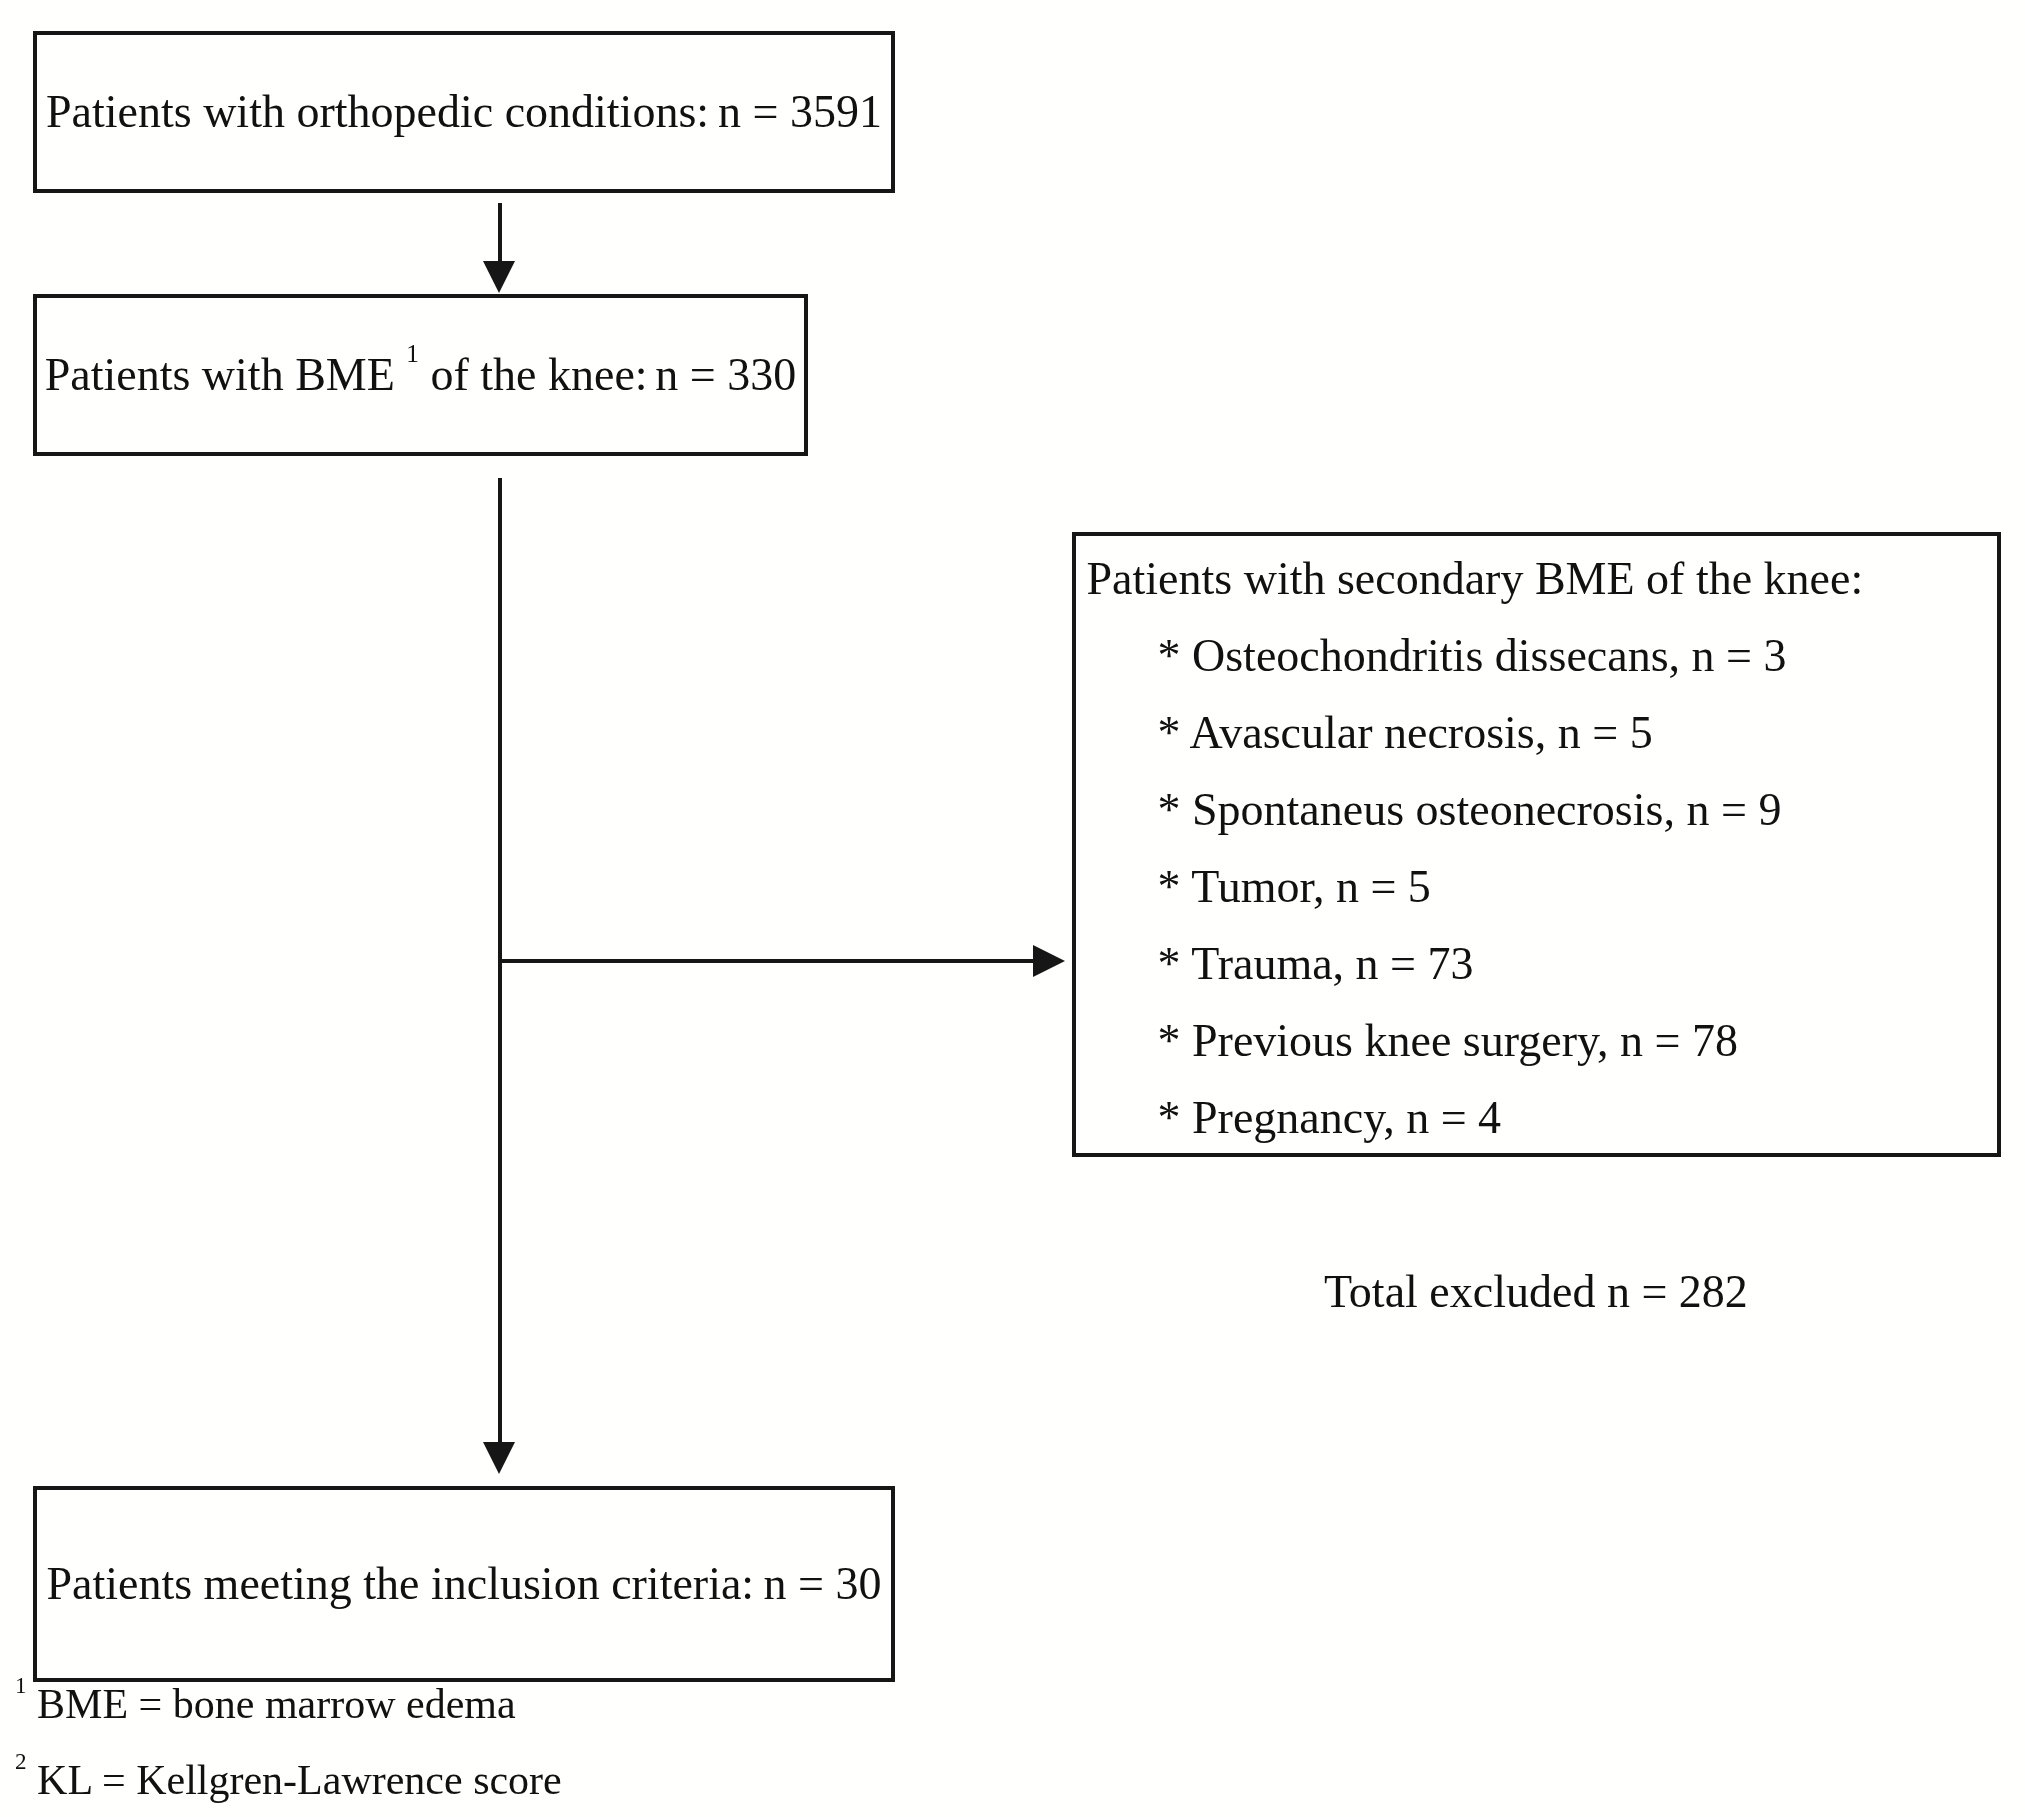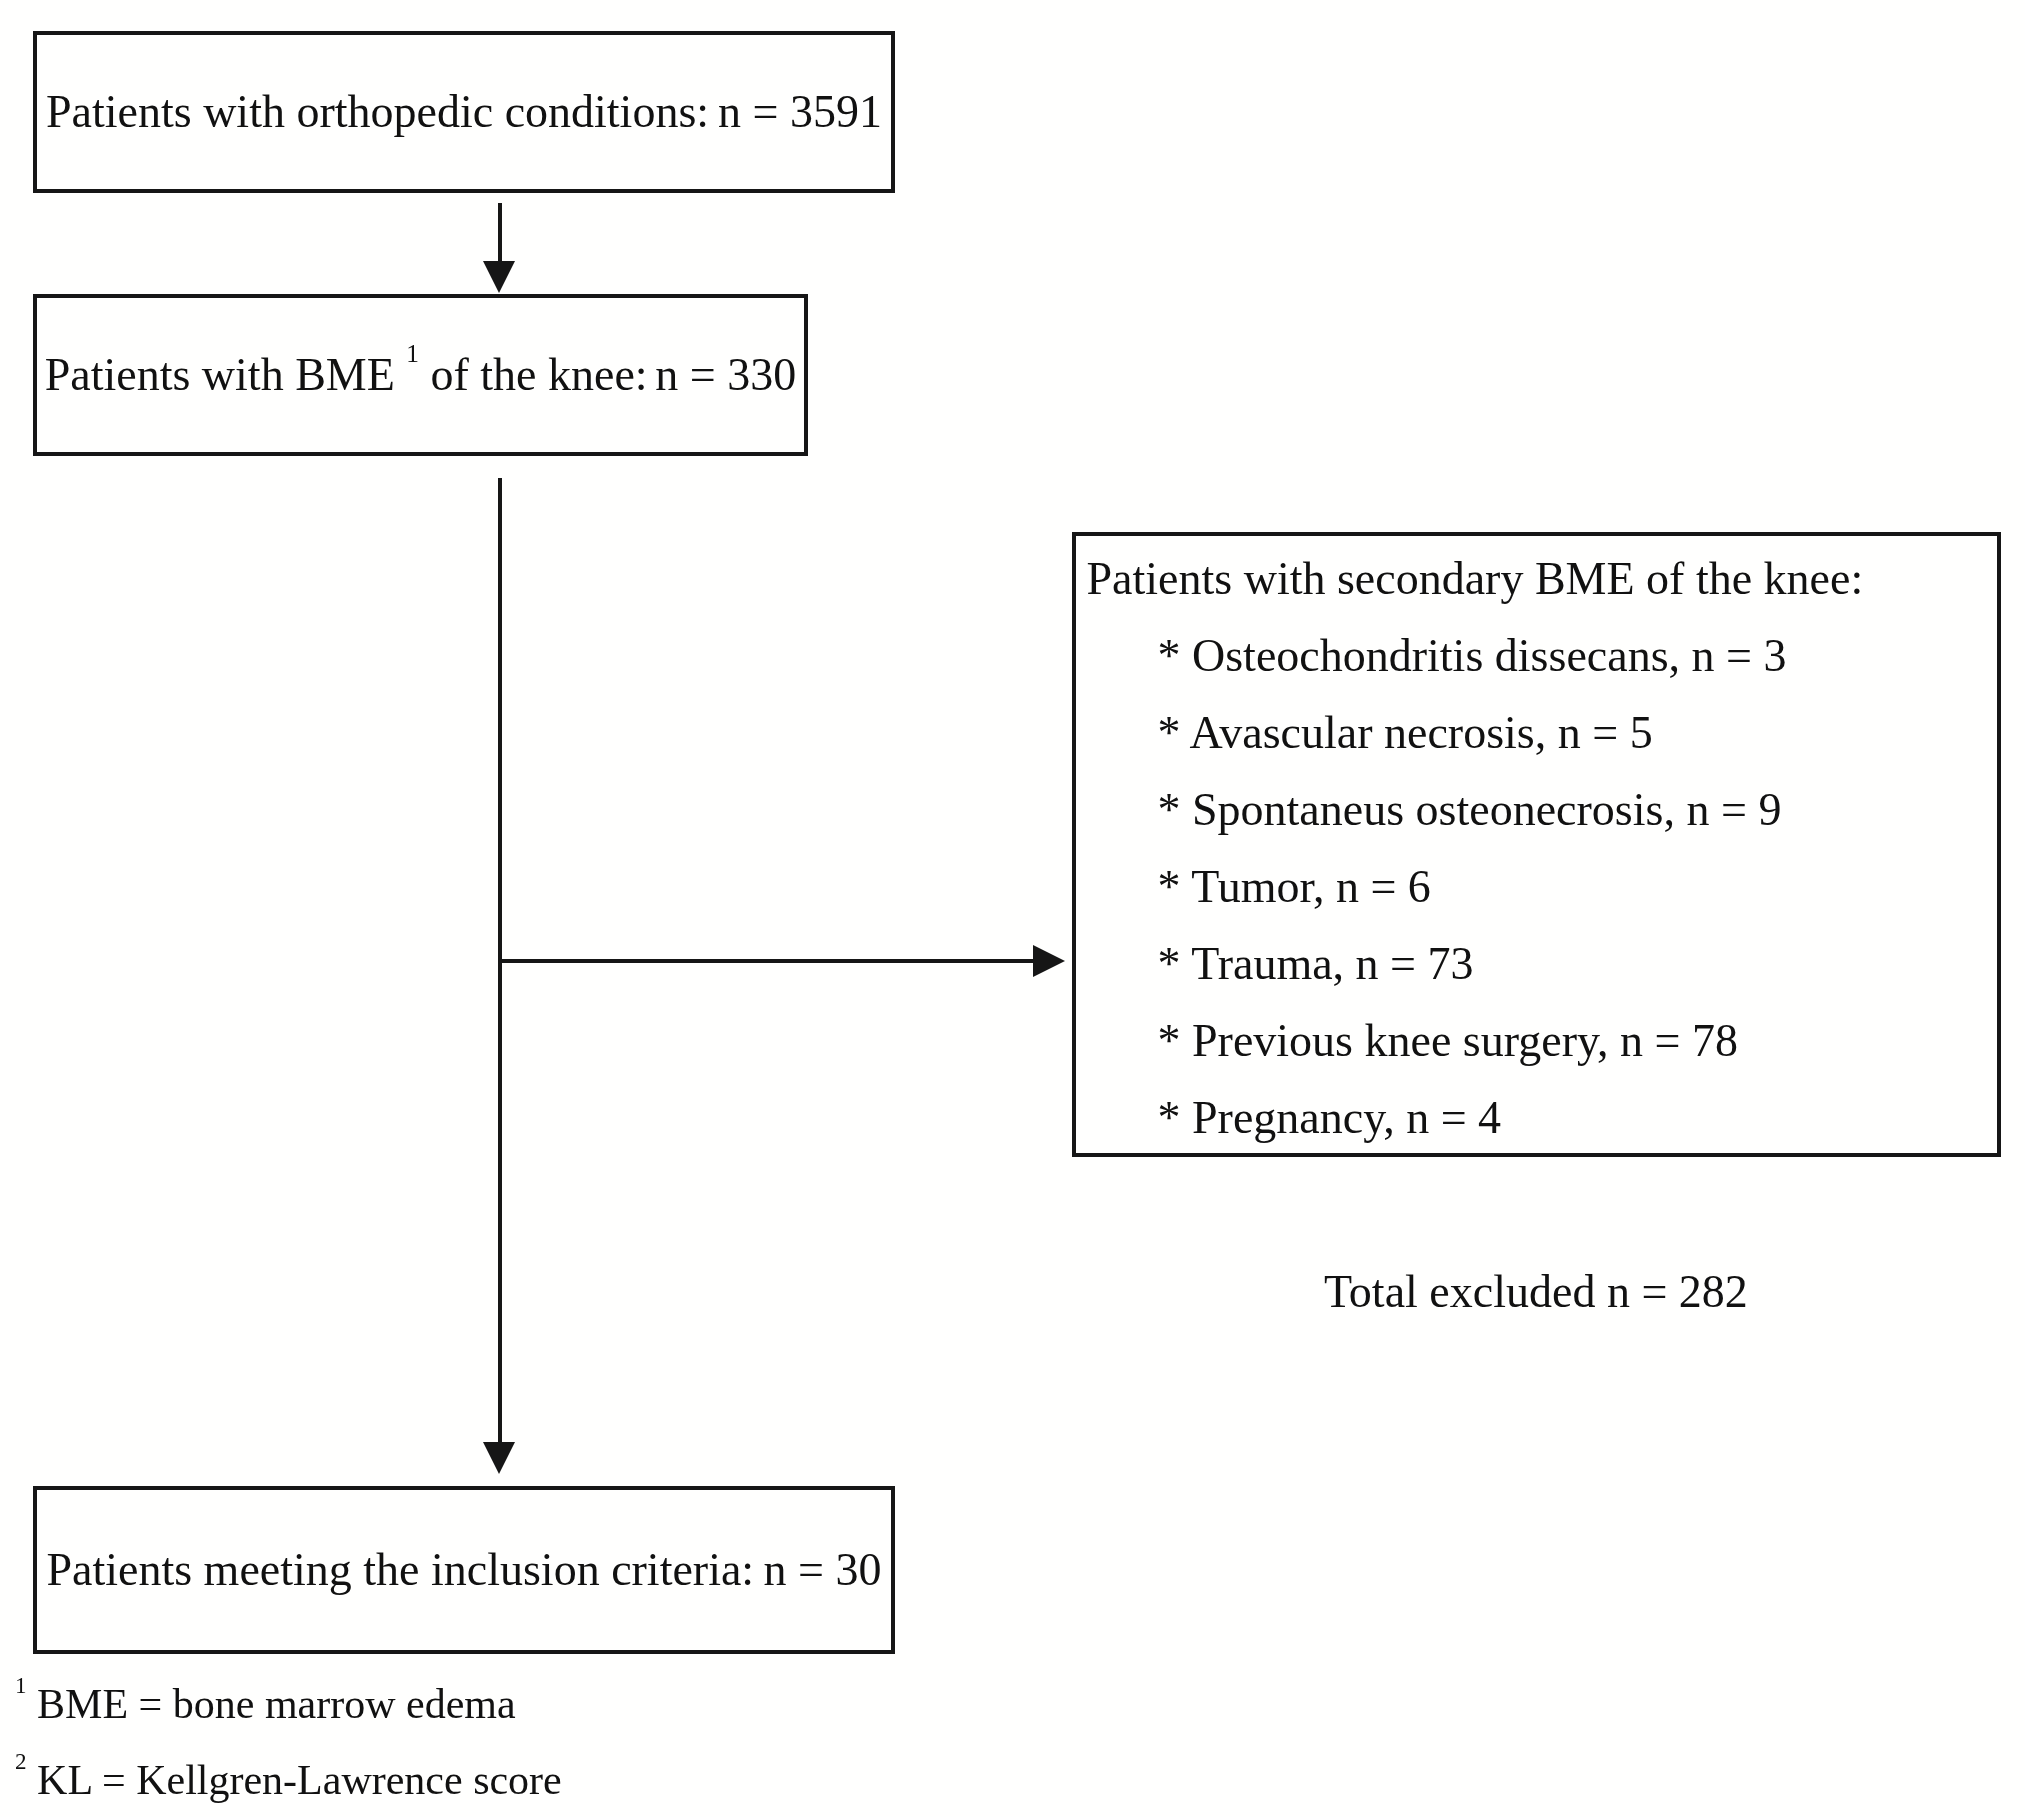--- a/index.html
+++ b/index.html
@@ -17,21 +17,21 @@
     position:absolute;
     box-sizing:border-box;
     border:4.7px solid #161616;
     background:#fffffe;
     display:flex;flex-direction:row;
     justify-content:space-evenly;align-items:center;
   }
   .box-line{font-size:46px;line-height:1;white-space:nowrap;}
   #box1{left:33px;top:31px;width:862px;height:162px;}
   #box2{left:33px;top:294px;width:775px;height:162px;}
-  #box3{left:33px;top:1486px;width:862px;height:168px;}
+  #box3{left:33px;top:1486px;width:862px;height:196px;}
 
   
   #exclusion-box{
     position:absolute;
     box-sizing:border-box;
     left:1072px;top:532px;width:929px;height:625px;
     border:4.1px solid #161616;
     background:#fffffe;
     padding:3.5px 11.7px 0 10.5px;
     font-size:46px;line-height:77px;
@@ -95,21 +95,21 @@
 
   <div class="hshaft" id="arrow3-shaft"></div>
   <div class="head-right" id="arrow3-head"></div>
 
   <div id="exclusion-box">
     <div class="exc-title">Patients with secondary BME of the knee:</div>
     <div id="exclusion-list">
         <div class="exc-item">* Osteochondritis dissecans, n = 3</div>
         <div class="exc-item">* Avascular necrosis, n = 5</div>
         <div class="exc-item">* Spontaneus osteonecrosis, n = 9</div>
-        <div class="exc-item">* Tumor, n = 6</div>
+        <div class="exc-item">* Tumor, n = 5</div>
         <div class="exc-item">* Trauma, n = 73</div>
         <div class="exc-item">* Previous knee surgery, n = 78</div>
         <div class="exc-item">* Pregnancy, n = 4</div>
       </div>
     <div class="exc-total">Total excluded n = 282</div>
   </div>
 
   <div class="box" id="box3">
     <div class="box-line">Patients meeting the inclusion criteria:</div>
     <div class="box-line">n = 30</div>

